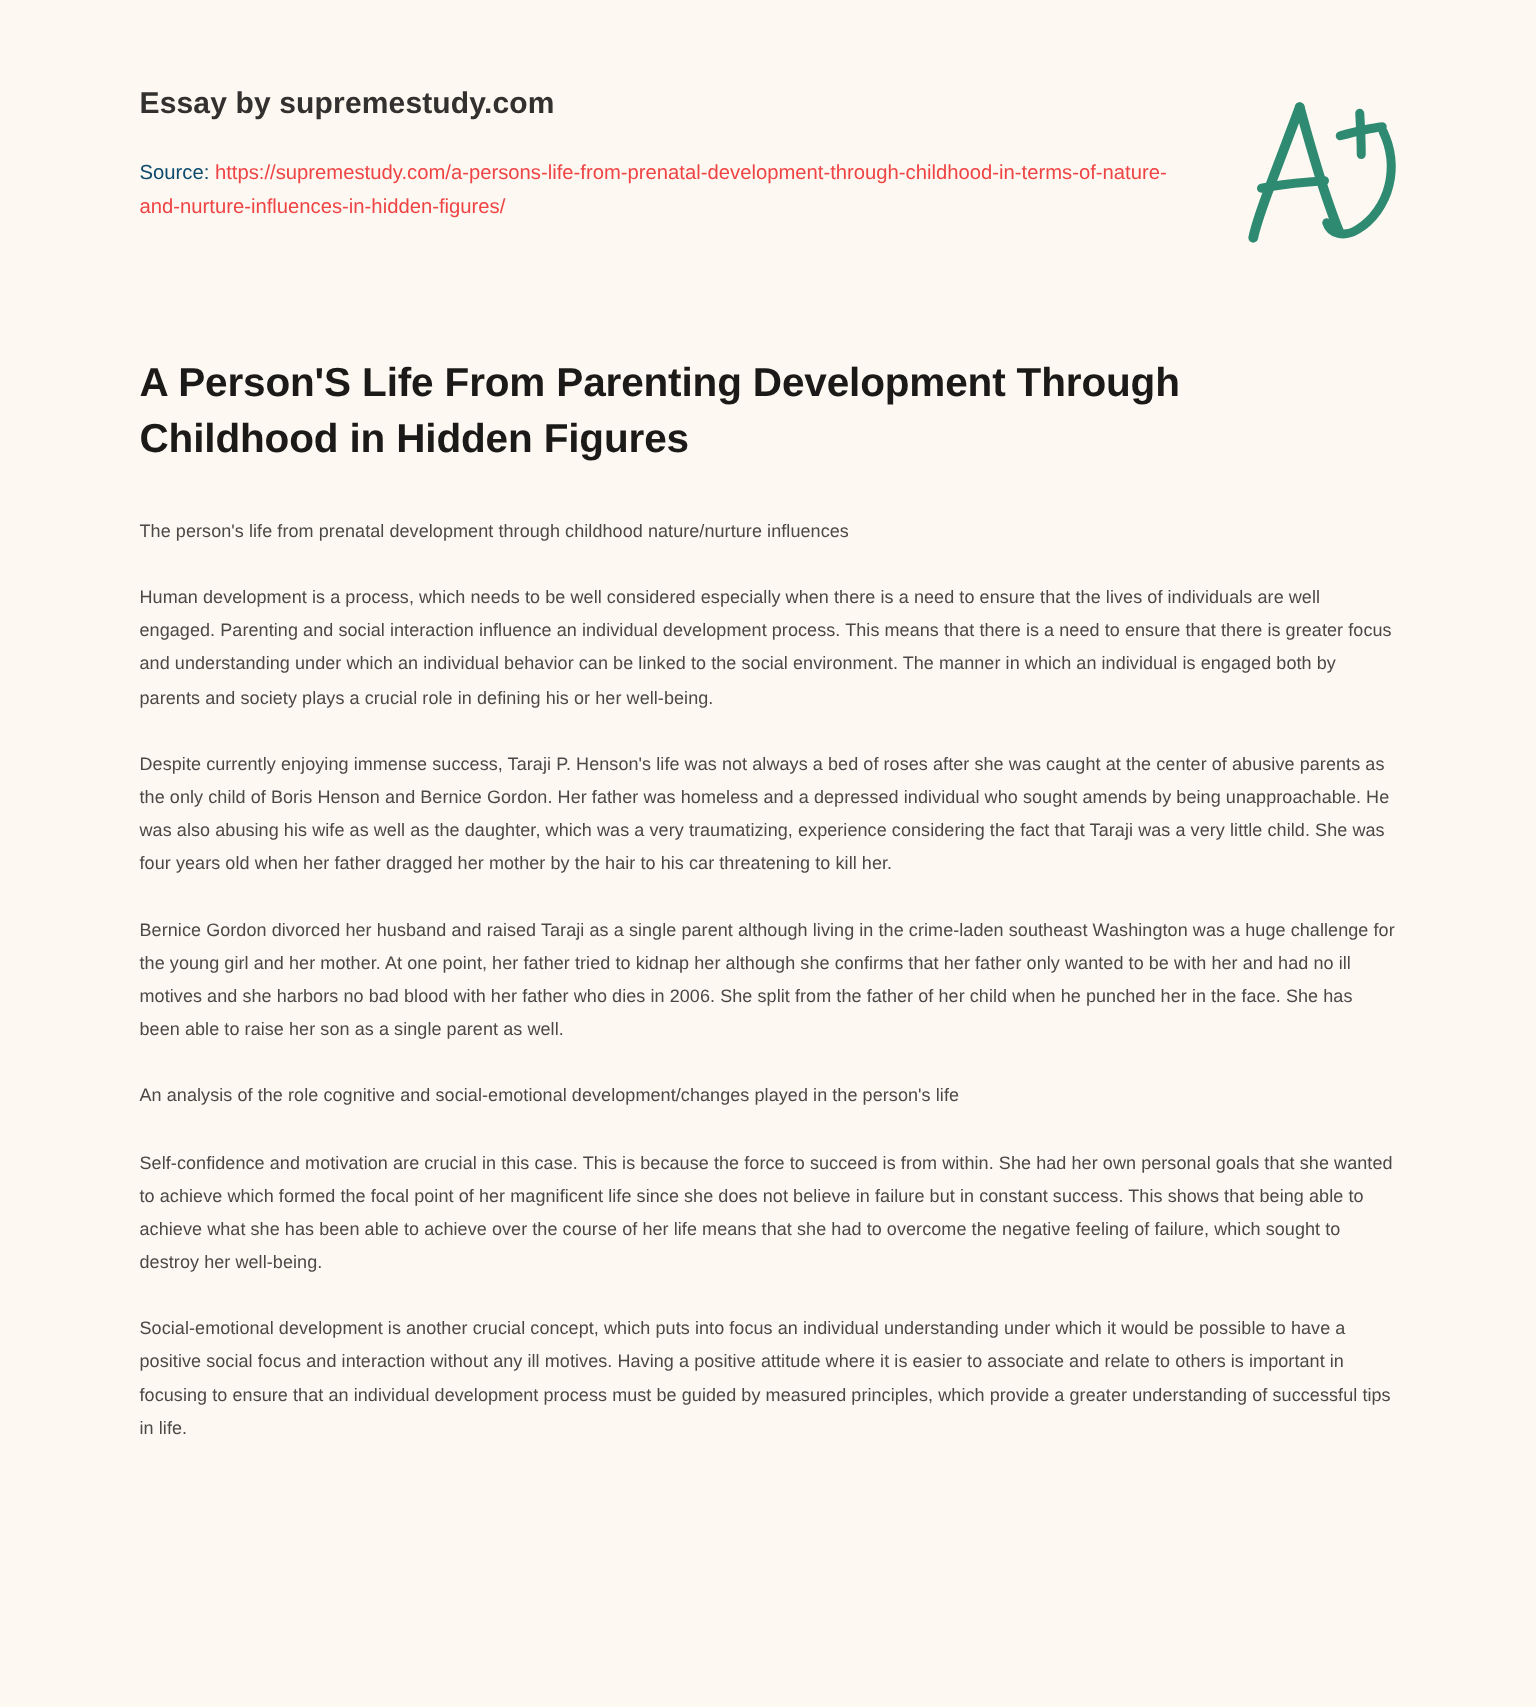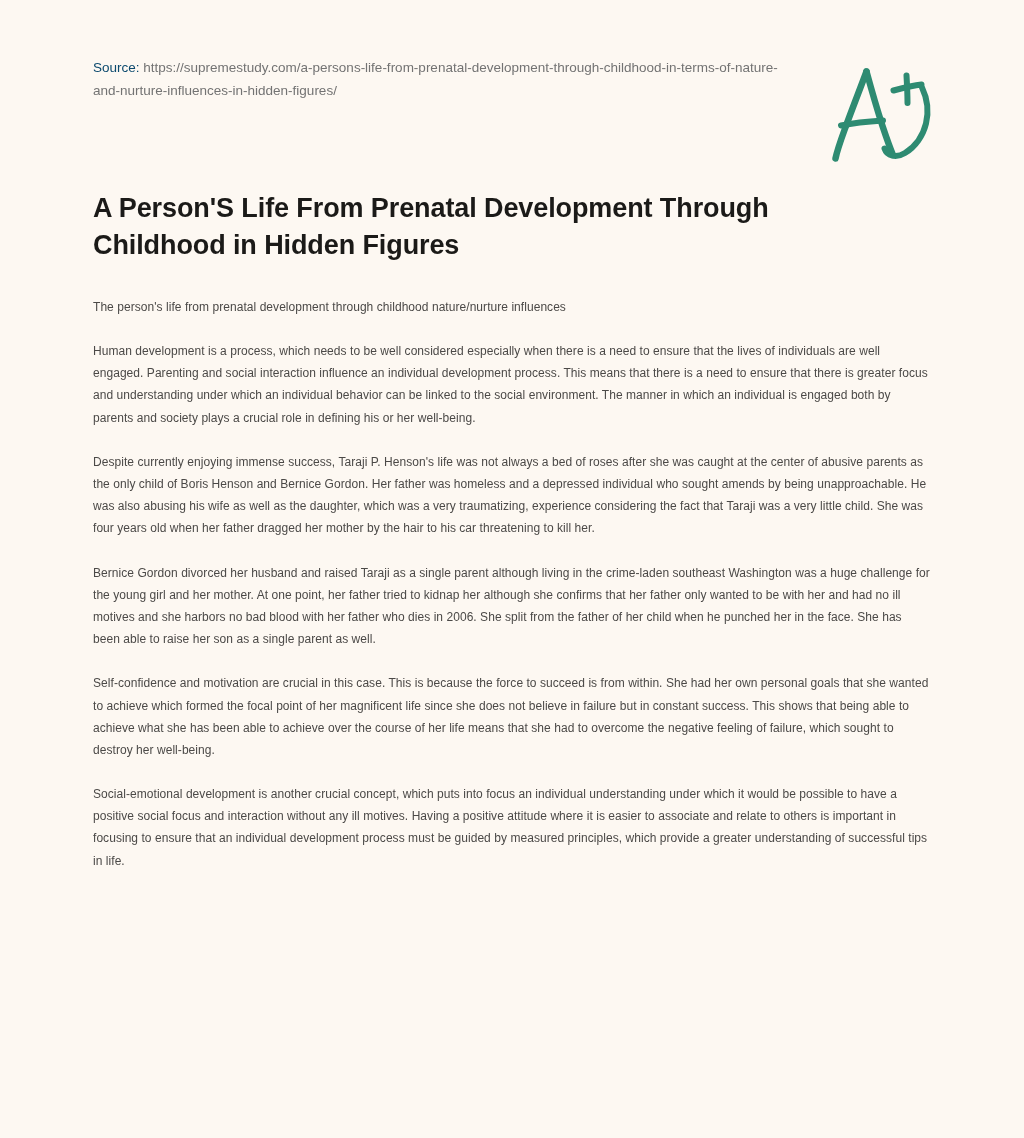--- a/index.html
+++ b/index.html
@@ -48,21 +48,21 @@
     color: #8a8a88;
     margin: 0;
     max-width: 760px;
   }
 
   .source-label {
     color: #0c4a6e;
   }
 
   .source-url {
-    color: #737373;
+    color: #ef4444;
     text-decoration: none;
     word-break: break-word;
     text-align: right;
   }
 
   
   .logo {
     position: absolute;
     top: 62px;
     right: 90px;
@@ -109,20 +109,21 @@
     margin-bottom: 0;
   }
 </style>
 </head>
 <body>
 
 <div class="page">
 
   <div class="header">
     <div class="header-text">
+      <div class="essay-by">Essay by supremestudy.com</div>
       <p class="source-line">
         <span class="source-label">Source: </span><a class="source-url" href="#">https://supremestudy.com/a-persons-life-from-prenatal-development-through-childhood-in-terms-of-nature-and-nurture-influences-in-hidden-figures/</a>
       </p>
     </div>
 
     <div class="logo">
       <svg viewBox="0 0 104 108" xmlns="http://www.w3.org/2000/svg" fill="none" stroke="#2e8b72" stroke-linecap="round" stroke-linejoin="round">
 
         <path d="M36.5 9.5 C30 27 21 50 14.5 68 C10.5 79 7 89 5.5 96.5" stroke-width="6.5"></path>
         <path d="M36.5 9.5 C41 26 47 47 52.5 64 C56.5 76 60 86 63 93" stroke-width="6.5"></path>
@@ -130,25 +131,26 @@
 
         <path d="M63.5 28.5 C71 26.5 82.5 23.5 91.5 22.5" stroke-width="6"></path>
         <path d="M76.5 13.5 C77 22 77.5 33 77.5 41" stroke-width="6"></path>
 
         <path d="M92 25.5 C97 36 99 49 96 61.5 C93 74 85 85 75 91 C66 96.5 57 94 54.5 86.5" stroke-width="6"></path>
       </svg>
     </div>
   </div>
 
   <div class="content">
-    <h1 class="doc-title">A Person'S Life From Prenatal Development Through Childhood in Hidden Figures</h1>
+    <h1 class="doc-title">A Person'S Life From Parenting Development Through Childhood in Hidden Figures</h1>
 
     <div class="body-copy">
       <p>The person's life from prenatal development through childhood nature/nurture influences</p>
       <p>Human development is a process, which needs to be well considered especially when there is a need to ensure that the lives of individuals are well engaged. Parenting and social interaction influence an individual development process. This means that there is a need to ensure that there is greater focus and understanding under which an individual behavior can be linked to the social environment. The manner in which an individual is engaged both by parents and society plays a crucial role in defining his or her well-being.</p>
       <p>Despite currently enjoying immense success, Taraji P. Henson's life was not always a bed of roses after she was caught at the center of abusive parents as the only child of Boris Henson and Bernice Gordon. Her father was homeless and a depressed individual who sought amends by being unapproachable. He was also abusing his wife as well as the daughter, which was a very traumatizing, experience considering the fact that Taraji was a very little child. She was four years old when her father dragged her mother by the hair to his car threatening to kill her.</p>
       <p>Bernice Gordon divorced her husband and raised Taraji as a single parent although living in the crime-laden southeast Washington was a huge challenge for the young girl and her mother. At one point, her father tried to kidnap her although she confirms that her father only wanted to be with her and had no ill motives and she harbors no bad blood with her father who dies in 2006. She split from the father of her child when he punched her in the face. She has been able to raise her son as a single parent as well.</p>
+      <p>An analysis of the role cognitive and social-emotional development/changes played in the person's life</p>
       <p>Self-confidence and motivation are crucial in this case. This is because the force to succeed is from within. She had her own personal goals that she wanted to achieve which formed the focal point of her magnificent life since she does not believe in failure but in constant success. This shows that being able to achieve what she has been able to achieve over the course of her life means that she had to overcome the negative feeling of failure, which sought to destroy her well-being.</p>
       <p>Social-emotional development is another crucial concept, which puts into focus an individual understanding under which it would be possible to have a positive social focus and interaction without any ill motives. Having a positive attitude where it is easier to associate and relate to others is important in focusing to ensure that an individual development process must be guided by measured principles, which provide a greater understanding of successful tips in life.</p>
     </div>
   </div>
 
 </div>
 
 </body></html>

